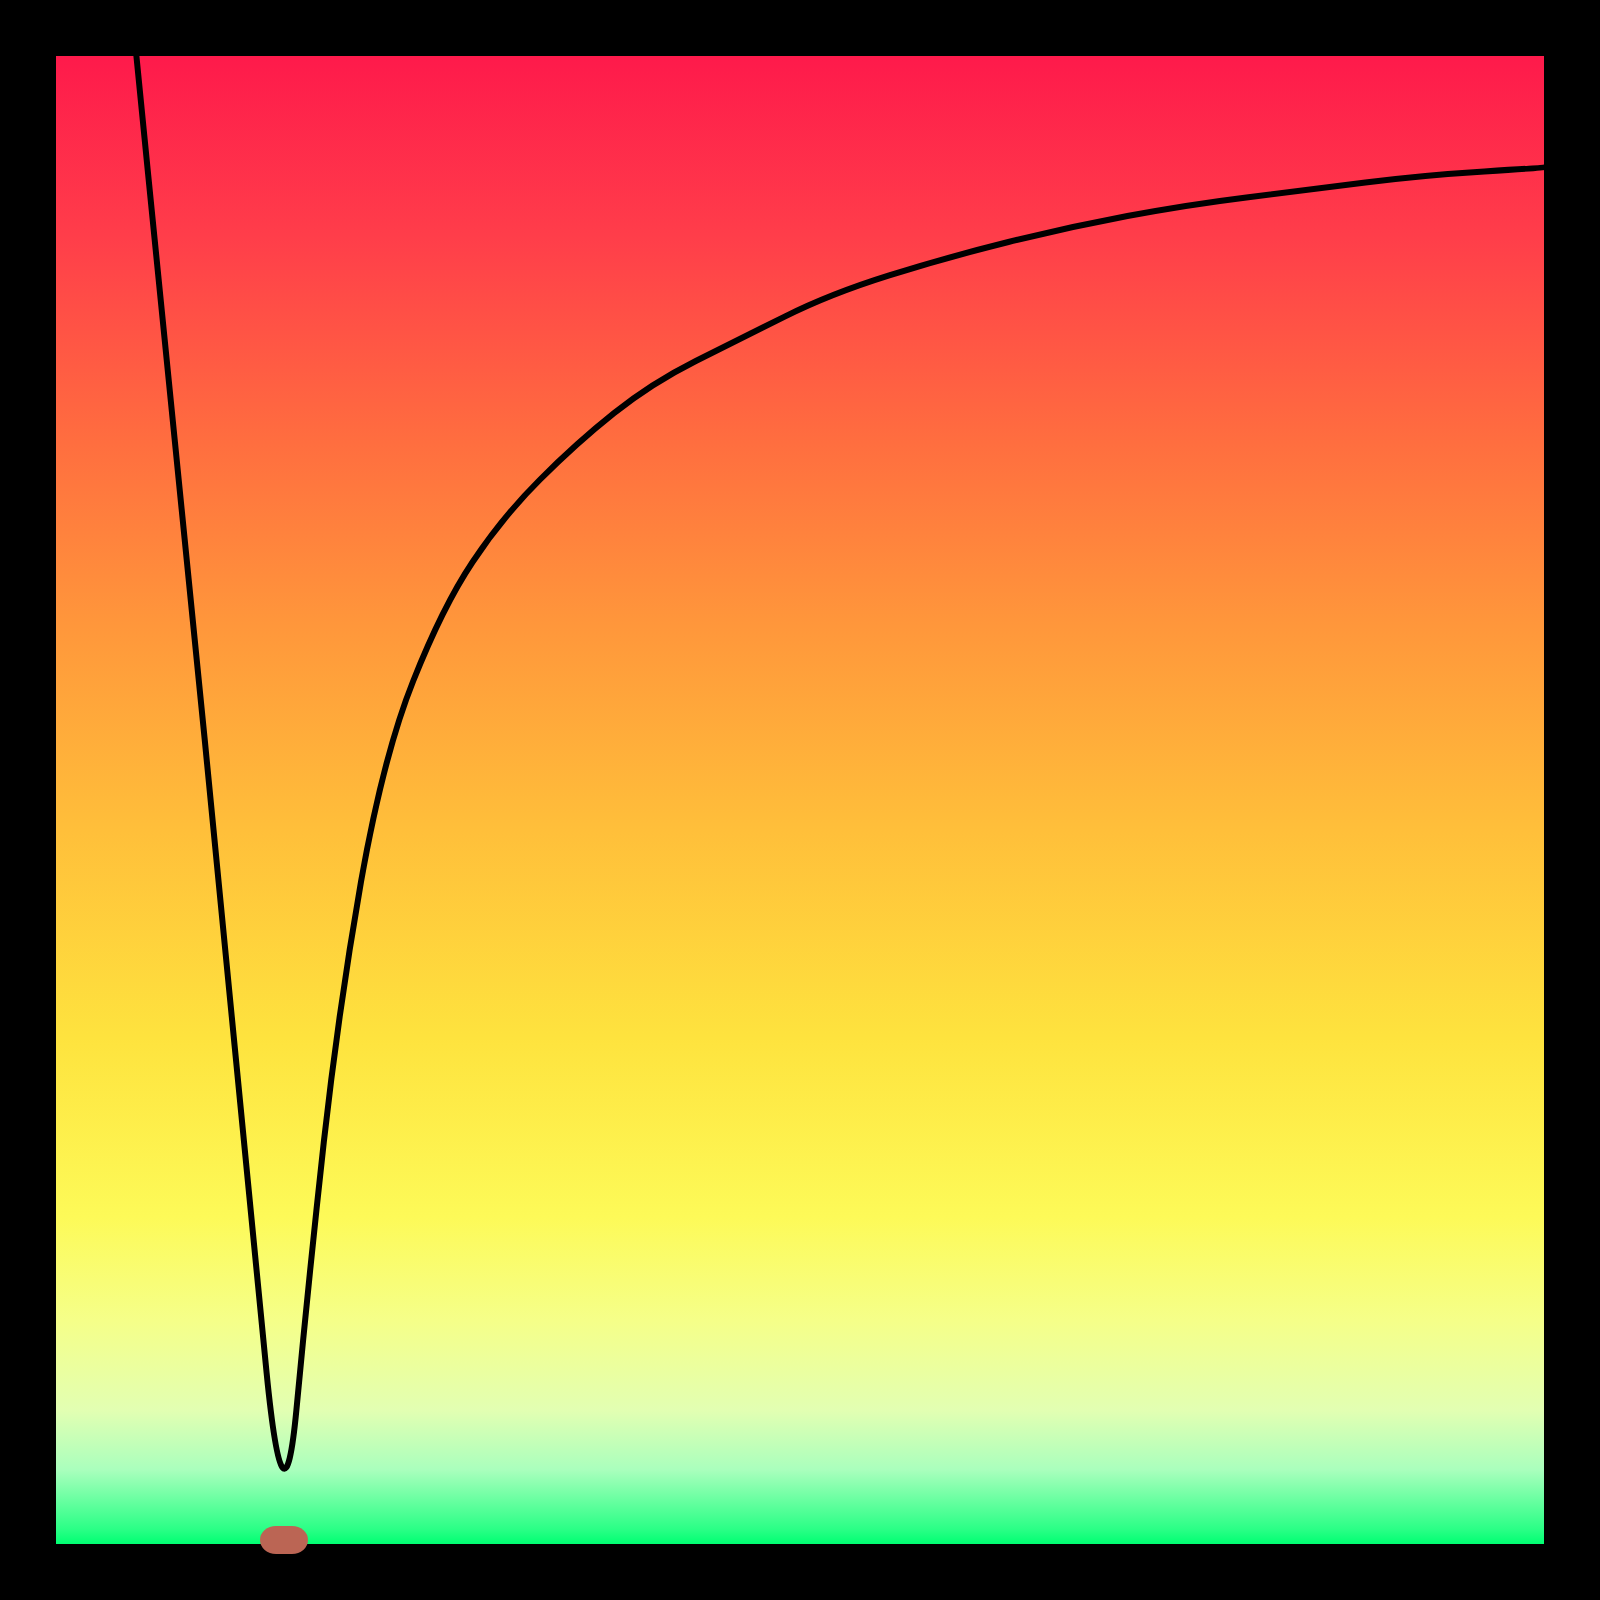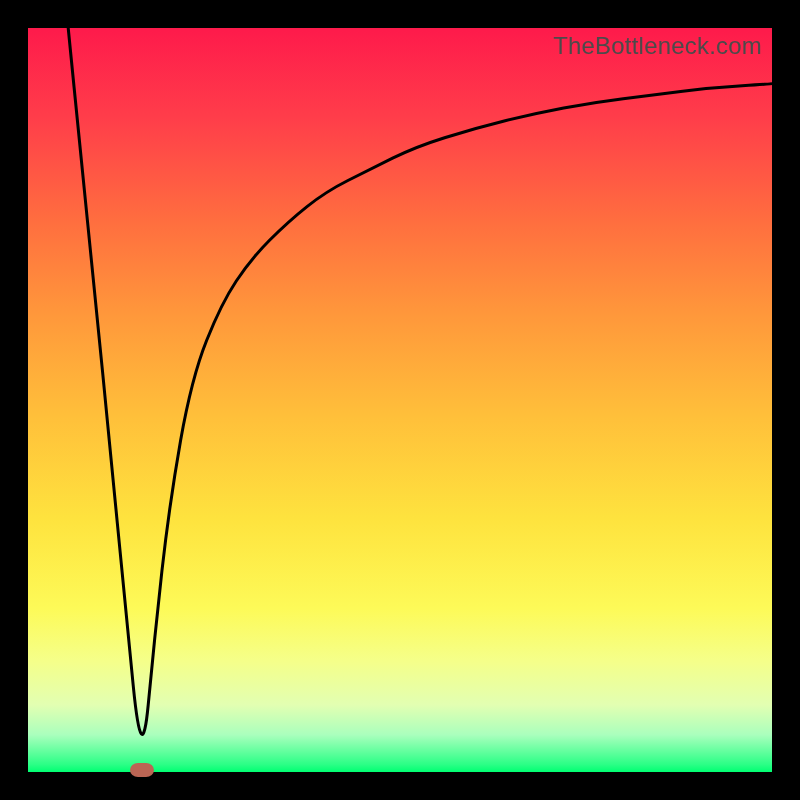--- a/index.html
+++ b/index.html
@@ -66,21 +66,20 @@
     border-radius: 8px / 7px;
     background: #bb6554;
     
   }
 </style>
 </head>
 <body>
 
 <div class="frame">
   <div class="plot">
-    <div class="watermark">TheBottleneck.com</div>
 
     <svg class="curve" viewBox="0 0 744 744" preserveAspectRatio="none">
       <path id="curve-path" fill="none" stroke="#000000" stroke-width="3" stroke-linecap="round" stroke-linejoin="round" d="M 40.2 0.0 Q 40.2 0.0 46.1 59.5 Q 52.1 119.0 59.5 193.4 Q 67.0 267.8 74.4 342.2 Q 81.8 416.6 89.3 494.8 Q 96.7 572.9 105.3 658.4 Q 113.8 744.0 120.2 677.0 Q 126.5 610.1 133.9 543.1 Q 141.4 476.2 152.5 412.9 Q 163.7 349.7 178.6 312.5 Q 193.4 275.3 208.3 253.0 Q 223.2 230.6 241.8 212.0 Q 260.4 193.4 279.0 178.6 Q 297.6 163.7 319.9 152.5 Q 342.2 141.4 364.6 130.2 Q 386.9 119.0 416.6 109.7 Q 446.4 100.4 476.2 93.0 Q 505.9 85.6 535.7 80.0 Q 565.4 74.4 595.2 70.7 Q 625.0 67.0 654.7 63.2 Q 684.5 59.5 714.2 57.7 T 744.0 55.8"></path>
     </svg>
 
     <div class="min-marker" id="min-marker" style="left: 101.832px; top: 735px; background: rgb(187, 101, 84);"></div>
   </div>
 </div>
 
 </body></html>

